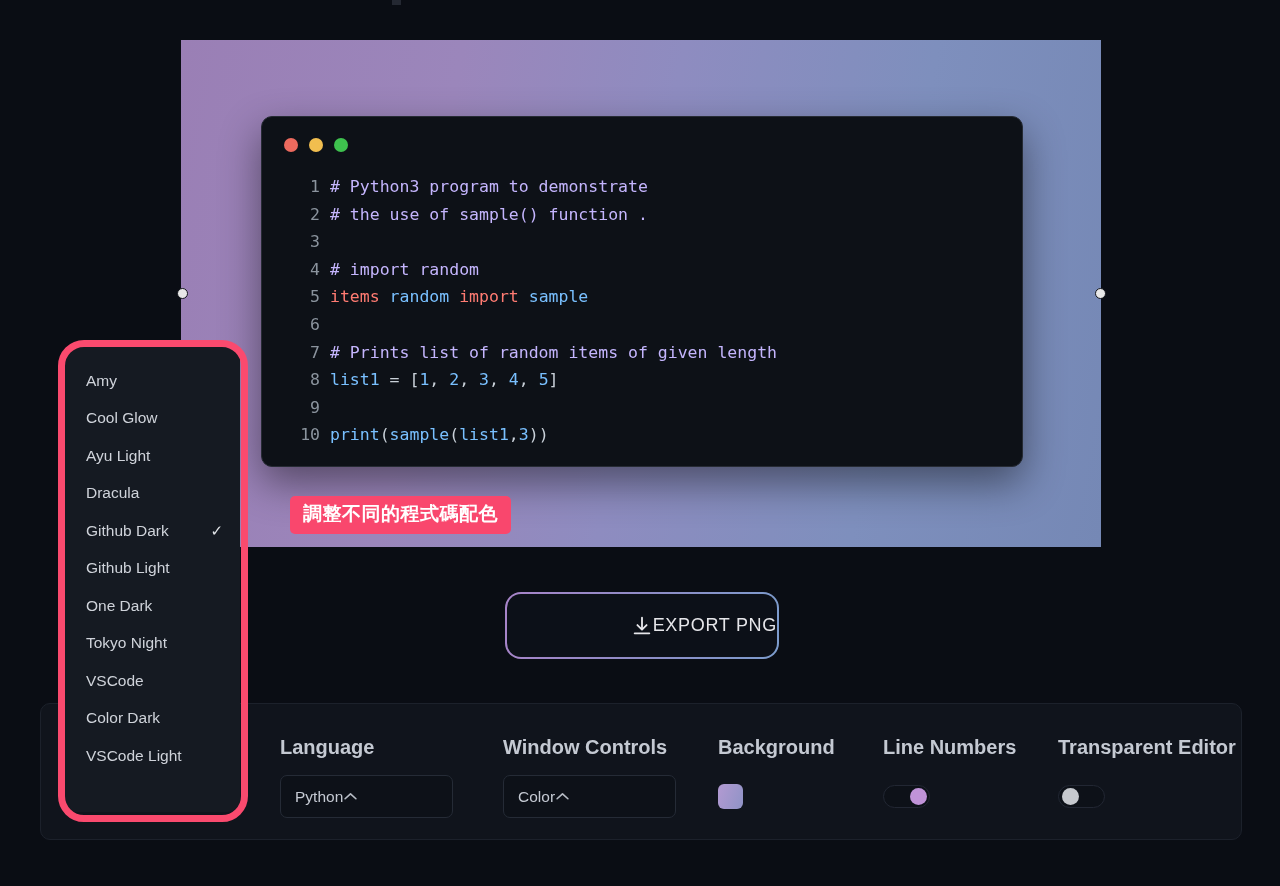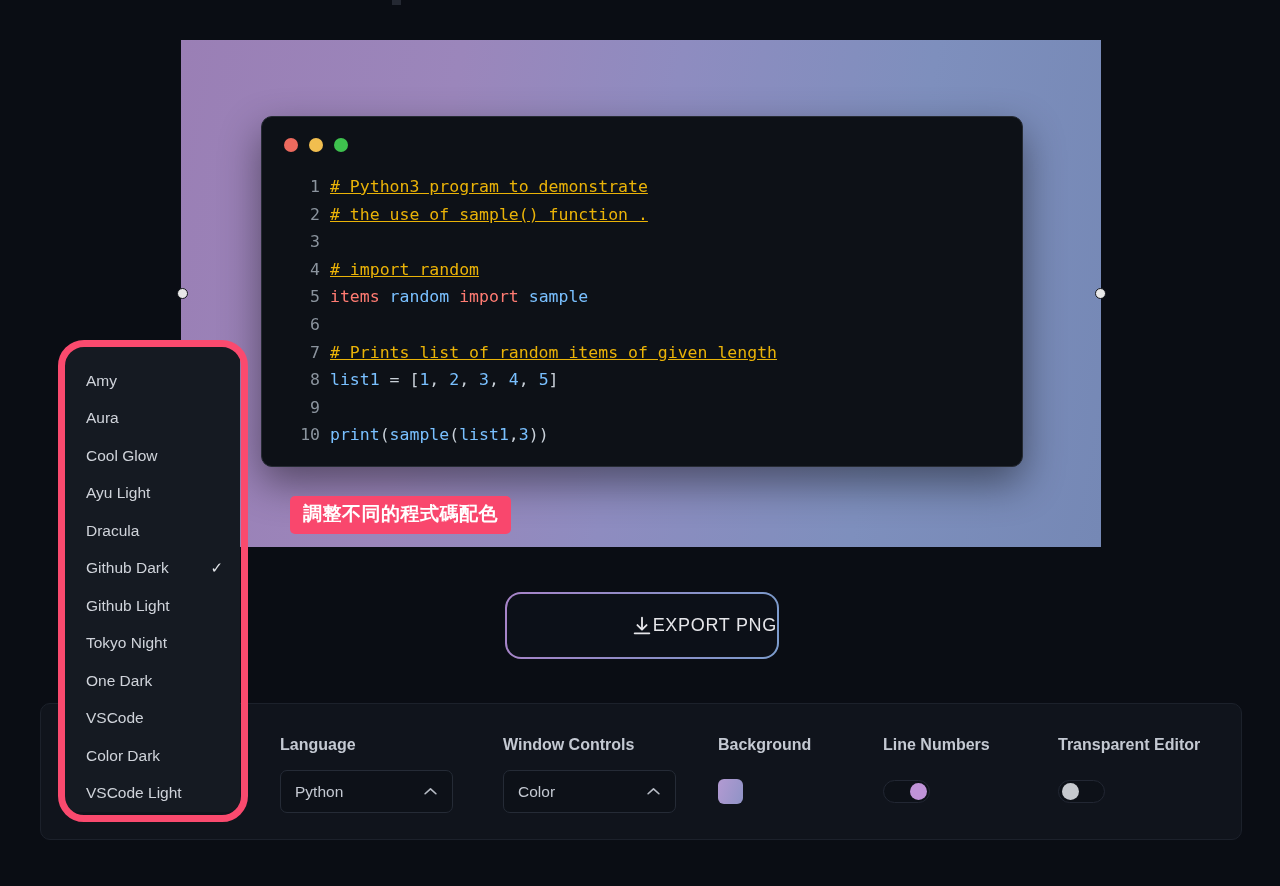--- a/index.html
+++ b/index.html
@@ -57,21 +57,21 @@
   }
   .gutter {
     width: 68px;
     text-align: right;
     padding-right: 10px;
     color: #8b949e;
     user-select: none;
     white-space: pre;
   }
   .code-lines { flex: 1; white-space: pre; color: #c9d1d9; }
-  .tok-comment { color: #eab308; text-decoration: underline; }
+  .tok-comment { color: #c4b5fd; }
   .tok-keyword { color: #ff7b72; }
   .tok-ident   { color: #79c0ff; }
   .tok-num     { color: #79c0ff; }
   .tok-punct   { color: #c9d1d9; }
 
   
   .annotation-chip {
     position: absolute;
     left: 270px; top: 496px;
     padding: 5px 13px 7px;
@@ -121,33 +121,33 @@
   }
   .settings-row {
     position: absolute;
     left: 239px; top: 32px;
     display: flex;
     align-items: flex-start;
   }
   .setting { display: flex; flex-direction: column; }
   .setting-label {
     color: #c4c9d2;
-    font-size: 16px;
+    font-size: 20px;
     font-weight: 700;
     margin-bottom: 16px;
     white-space: nowrap;
   }
   .select-box {
     width: 173px; height: 43px;
     background: #0d1118;
     border: 1px solid #252b36;
     border-radius: 7px;
     display: flex;
     align-items: center;
-    justify-content: space-between;
+    justify-content: flex-start;
     padding: 0 14px;
     cursor: pointer;
   }
   .select-box .sel-val { color: #c4c9d2; font-size: 15.5px; }
   .chev { width: 15px; height: 9px; display: block; }
 
   .swatch {
     width: 25px; height: 25px;
     border-radius: 6px;
     background: linear-gradient(110deg, #b39ad2 0%, #8f93c6 100%);
@@ -317,43 +317,40 @@
       </div>
 
     </div>
   </div>
 
   <div class="theme-dropdown">
       <div class="theme-item">
         <span>Amy</span>
       </div>
       <div class="theme-item">
-        <span>Aura</span>
-      </div>
-      <div class="theme-item">
         <span>Cool Glow</span>
       </div>
       <div class="theme-item">
         <span>Ayu Light</span>
       </div>
       <div class="theme-item">
         <span>Dracula</span>
       </div>
       <div class="theme-item">
         <span>Github Dark</span>
         <span class="check">✓</span>
       </div>
       <div class="theme-item">
         <span>Github Light</span>
       </div>
       <div class="theme-item">
+        <span>One Dark</span>
+      </div>
+      <div class="theme-item">
         <span>Tokyo Night</span>
-      </div>
-      <div class="theme-item">
-        <span>One Dark</span>
       </div>
       <div class="theme-item">
         <span>VSCode</span>
       </div>
       <div class="theme-item">
         <span>Color Dark</span>
       </div>
       <div class="theme-item">
         <span>VSCode Light</span>
       </div>

